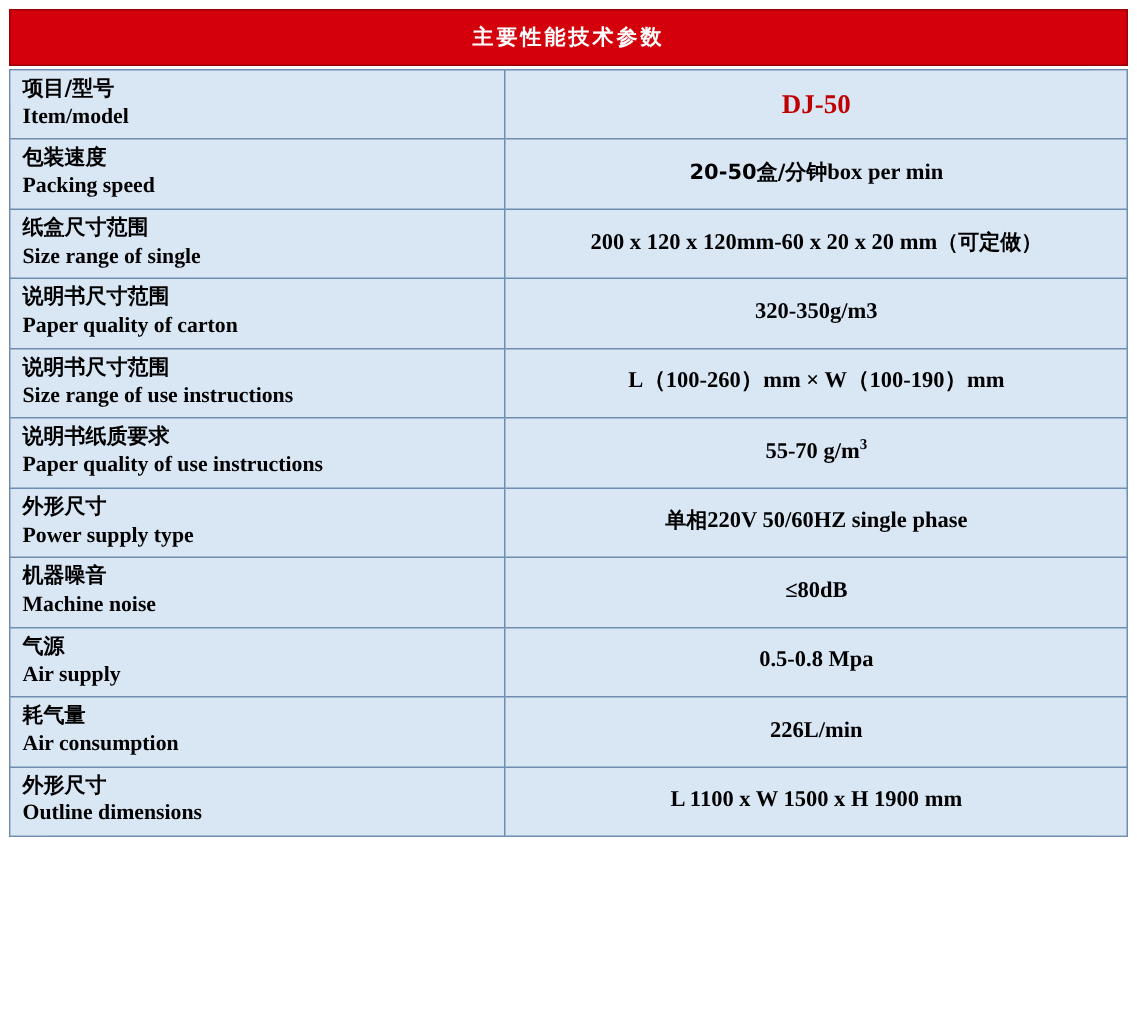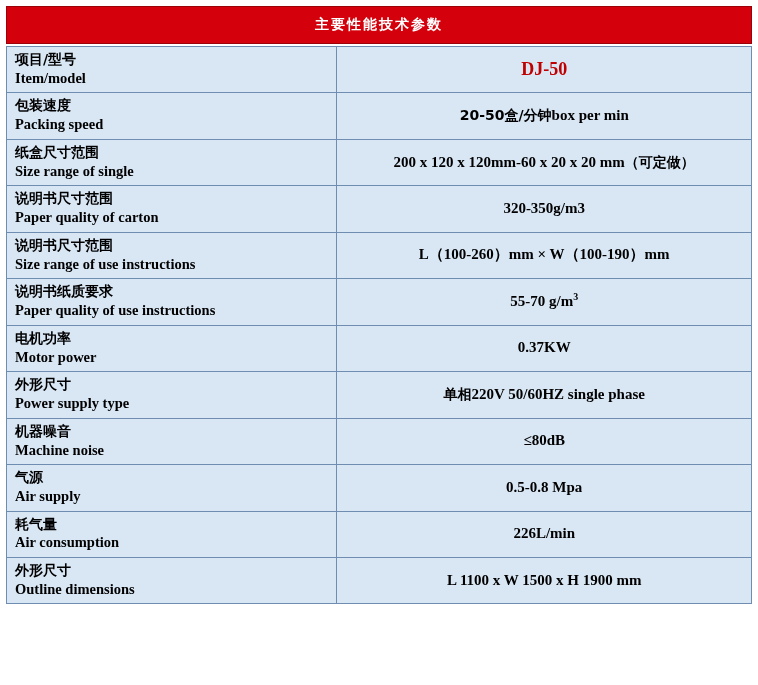--- a/index.html
+++ b/index.html
@@ -158,27 +158,20 @@
       <tr>
         <td class="label">
           <span class="cn">说明书纸质要求</span>
           <span class="en">Paper quality of use instructions</span>
         </td>
         <td class="value">
           <span class="val-inner"><span>55-70 g/m</span><sup>3</sup></span>
         </td>
       </tr>
 
-      <tr>
-        <td class="label">
-          <span class="cn">电机功率</span>
-          <span class="en">Motor power</span>
-        </td>
-        <td class="value">0.37KW</td>
-      </tr>
 
       <tr>
         <td class="label">
           <span class="cn">外形尺寸</span>
           <span class="en">Power supply type</span>
         </td>
         <td class="value">
           <span class="val-inner"><span class="cjk">单相</span><span>220V 50/60HZ   single phase</span></span>
         </td>
       </tr>

